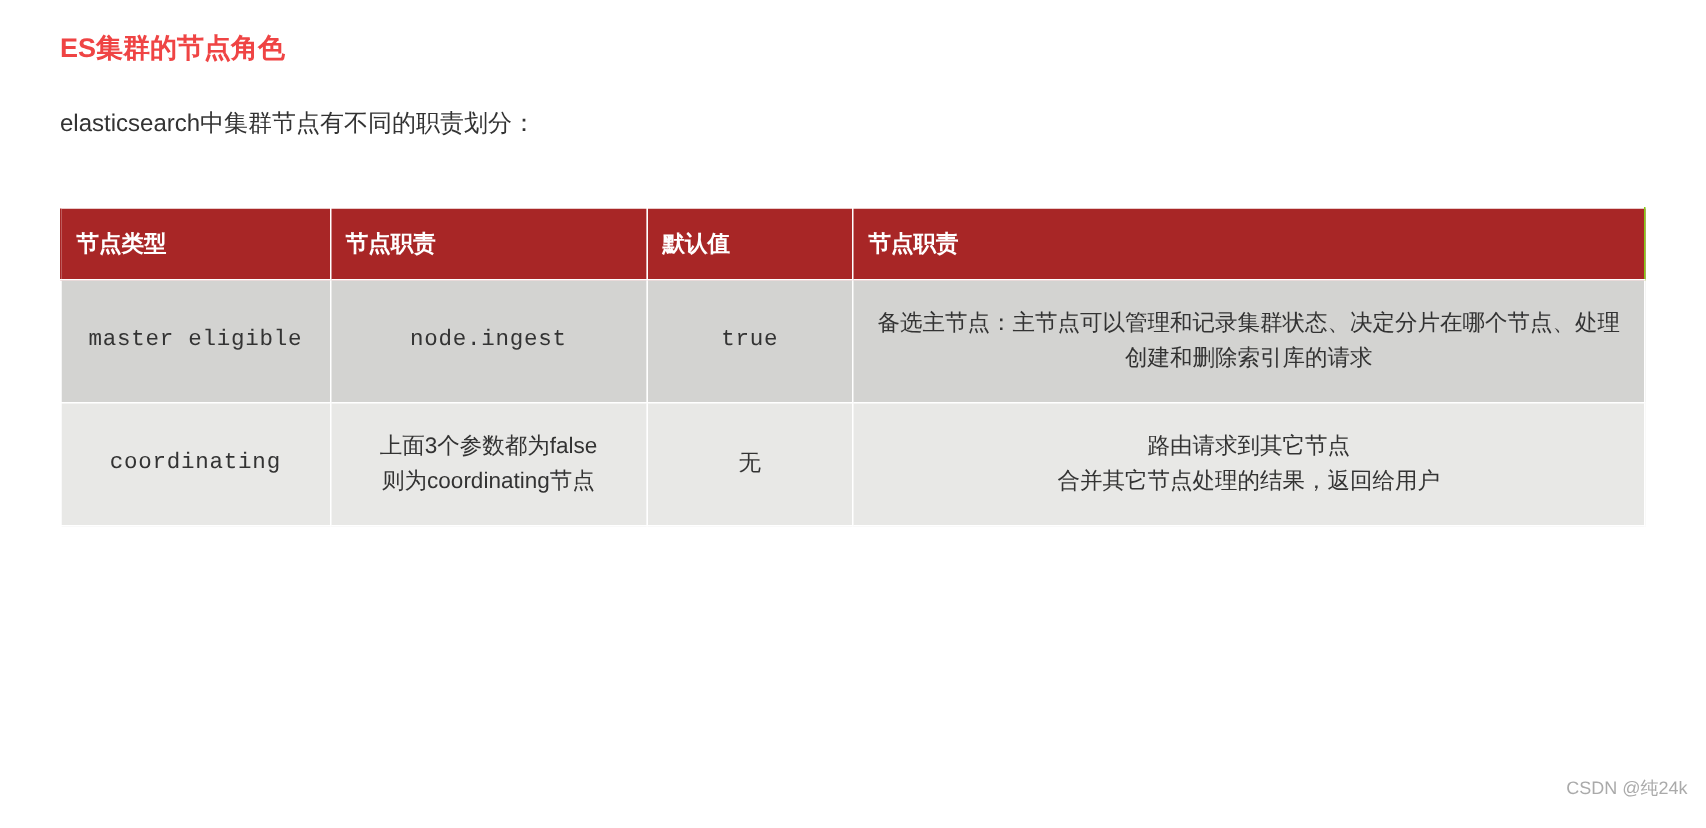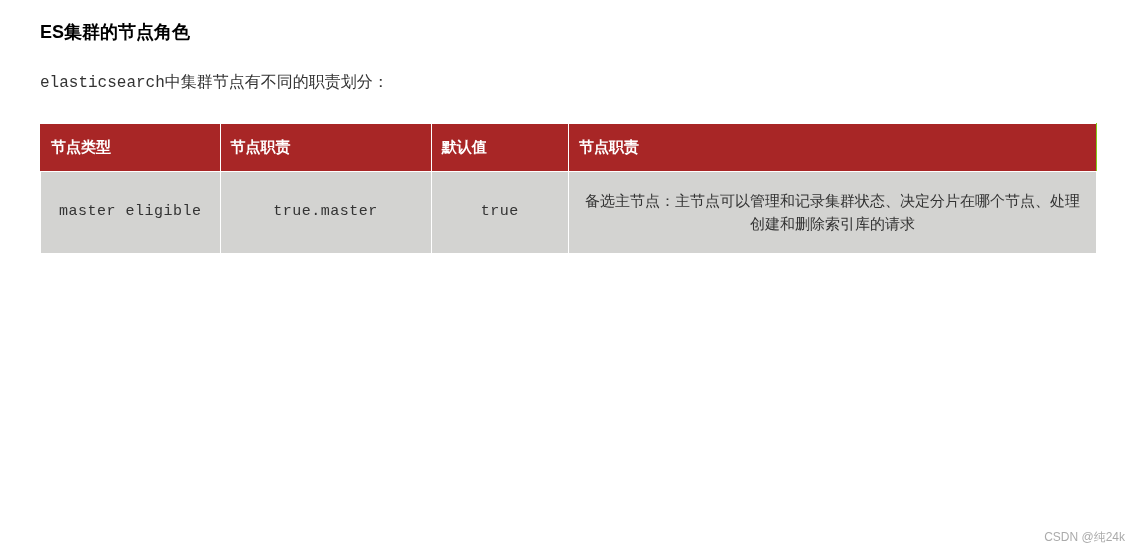--- a/index.html
+++ b/index.html
@@ -11,29 +11,28 @@
       font-family: "Helvetica Neue", Arial, "PingFang SC", "Microsoft YaHei", sans-serif;
       background: #ffffff;
       width: 1137px;
       height: 552px;
       padding: 20px 40px;
       position: relative;
     }
     .title {
       font-size: 18px;
       font-weight: bold;
-      color: #000000;
+      color: #ef4444;
       margin-bottom: 28px;
     }
     .subtitle {
       font-size: 16px;
       color: #333;
-      margin-bottom: 30px;
+      margin-bottom: 45px;
       font-weight: 400;
-      font-family: Liberation Mono, monospace;
     }
     table {
       width: 100%;
       border-collapse: collapse;
       font-size: 15px;
     }
     thead th {
       background-color: #a82626;
       color: #ffffff;
       font-weight: bold;
@@ -64,21 +63,21 @@
     .col-type { width: 17%; }
     .col-param { width: 20%; }
     .col-default { width: 13%; }
     .col-duty { width: 50%; }
     .mono {
       font-family: "Courier New", Courier, monospace;
       letter-spacing: 0.5px;
     }
     .watermark {
       position: absolute;
-      bottom: 6px;
+      bottom: 18px;
       right: 12px;
       font-size: 12px;
       color: rgba(100,100,100,0.55);
       font-family: Arial, sans-serif;
     }
   </style>
 </head>
 <body>
 
 <h2 class="title">ES集群的节点角色</h2>
@@ -89,20 +88,26 @@
     <tr>
       <th class="col-type">节点类型</th>
       <th class="col-param">节点职责</th>
       <th class="col-default">默认值</th>
       <th class="col-duty">节点职责</th>
     </tr>
   </thead>
   <tbody>
     <tr>
       <td class="mono">master eligible</td>
-      <td class="mono">true.master</td>
+      <td class="mono">node.ingest</td>
       <td class="mono">true</td>
       <td>备选主节点：主节点可以管理和记录集群状态、决定分片在哪个节点、处理创建和删除索引库的请求</td>
+    </tr>
+    <tr>
+      <td class="mono">coordinating</td>
+      <td>上面3个参数都为false<br>则为coordinating节点</td>
+      <td>无</td>
+      <td>路由请求到其它节点<br>合并其它节点处理的结果，返回给用户</td>
     </tr>
   </tbody>
 </table>
 
 <div class="watermark">CSDN @纯24k</div>
 
 </body></html>

